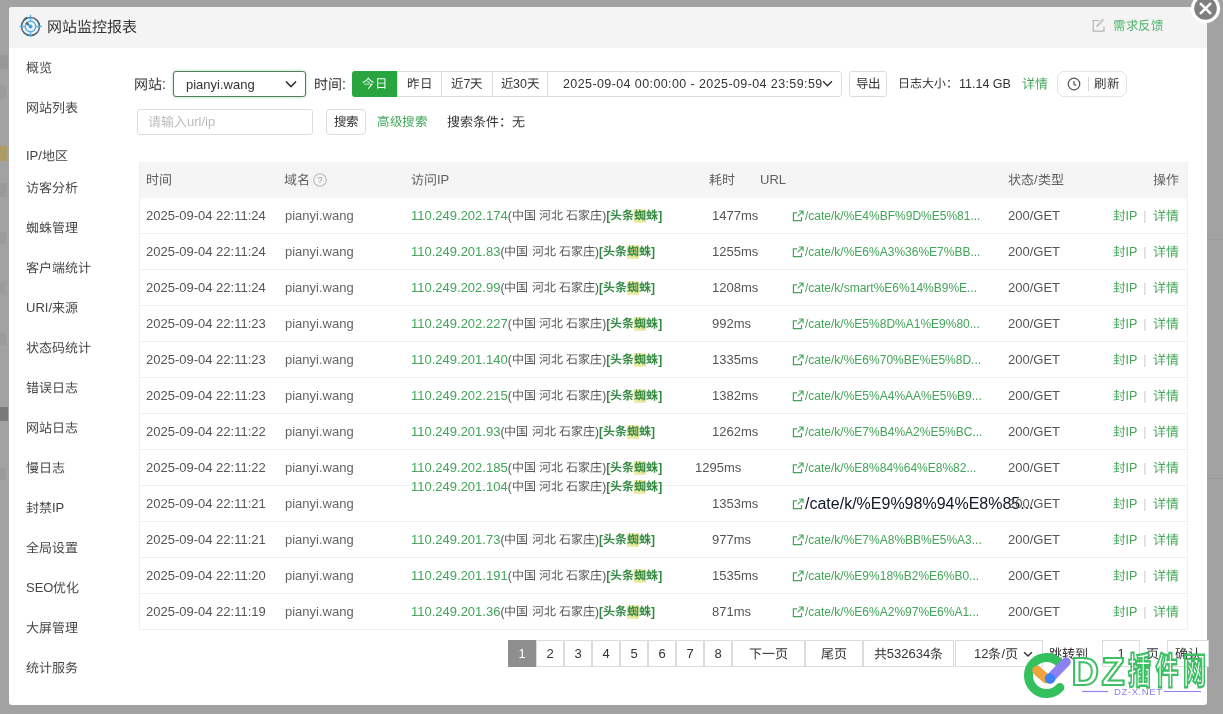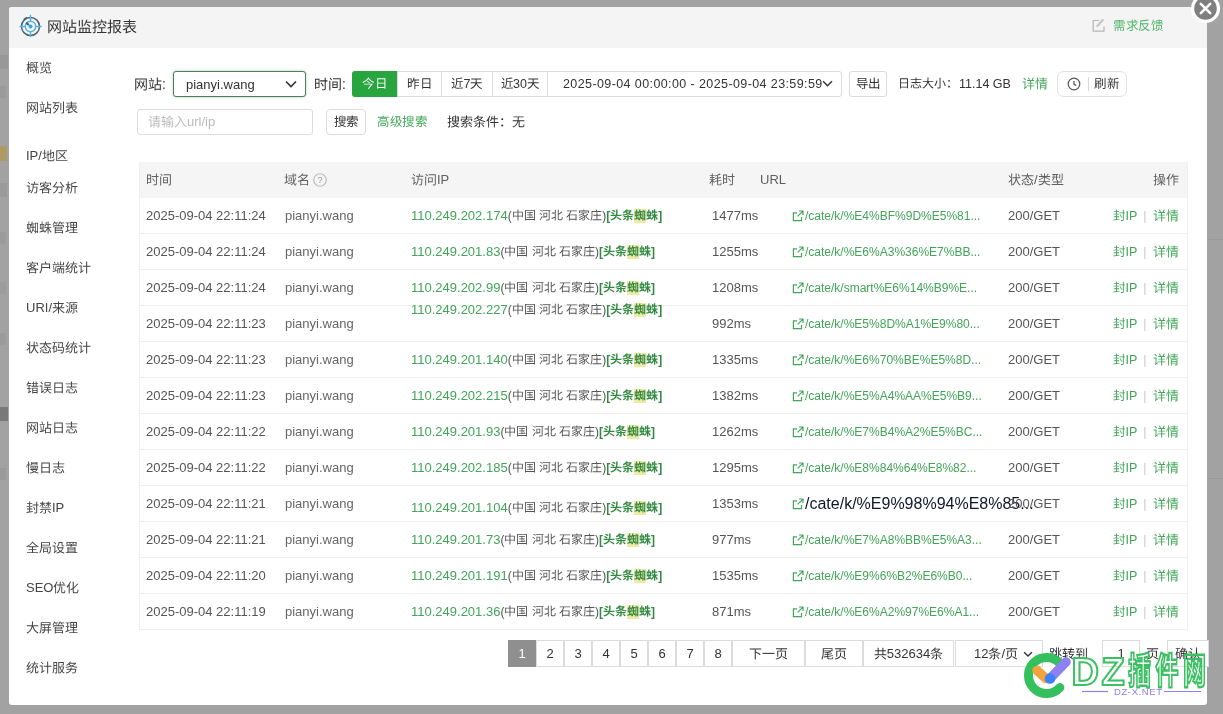--- a/index.html
+++ b/index.html
@@ -583,21 +583,21 @@
 <div class="td" style="left:1113px;top:270px;font-size:12.5px;color:#42a558"><svg class="c" viewBox="0 0 1000 1000">
       <use href="#r5c01"></use>
     </svg>IP<span style="color:#ccc;padding:0 6px">|</span><span style="font-size:13px"><svg class="c" viewBox="0 0 1000 1000">
         <use href="#r8be6"></use>
       </svg><svg class="c" viewBox="0 0 1000 1000">
         <use href="#r60c5"></use>
       </svg></span></div>
 <div class="a" style="left:139px;top:306px;width:1049px;height:36px;border-bottom:1px solid #efefef"></div>
 <div class="td" style="left:146px;top:306px">2025-09-04 22:11:23</div>
 <div class="td" style="left:285px;top:306px;color:#666">pianyi.wang</div>
-<div class="td" style="left:411px;top:292px"><span class="grn">110.249.202.227</span><span style="color:#555;font-size:12px">(<svg class="c" viewBox="0 0 1000 1000">
+<div class="td" style="left:411px;top:306px"><span class="grn">110.249.202.227</span><span style="color:#555;font-size:12px">(<svg class="c" viewBox="0 0 1000 1000">
         <use href="#r4e2d"></use>
       </svg><svg class="c" viewBox="0 0 1000 1000">
         <use href="#r56fd"></use>
       </svg> <svg class="c" viewBox="0 0 1000 1000">
         <use href="#r6cb3"></use>
       </svg><svg class="c" viewBox="0 0 1000 1000">
         <use href="#r5317"></use>
       </svg> <svg class="c" viewBox="0 0 1000 1000">
         <use href="#r77f3"></use>
       </svg><svg class="c" viewBox="0 0 1000 1000">
@@ -766,38 +766,38 @@
         <use href="#r5e84"></use>
       </svg>)</span><span style="color:#338a42;font-weight:bold;font-size:12px">[<svg class="c" viewBox="0 0 1000 1000">
         <use href="#b5934"></use>
       </svg><svg class="c" viewBox="0 0 1000 1000">
         <use href="#b6761"></use>
       </svg><span style="background:#efeaa4"><svg class="c" viewBox="0 0 1000 1000">
           <use href="#b8718"></use>
         </svg></span><svg class="c" viewBox="0 0 1000 1000">
         <use href="#b86db"></use>
       </svg>]</span></div>
-<div class="td" style="left:712px;top:450px">1295ms</div>
+<div class="td" style="left:695px;top:450px">1295ms</div>
 <svg class="a" style="left:792px;top:462px" width="12" height="12" viewBox="0 0 12 12" fill="none" stroke="#42a558" stroke-width="1.2">
     <path d="M9.5 7v3.6H1.4V2.9H5"></path>
     <path d="M7 1h4v4M10.7 1.3L5.6 6.4"></path>
   </svg>
 <div class="td" style="left:805px;top:450px;font-size:12px;color:#42a558">/cate/k/%E8%84%64%E8%82...</div>
 <div class="td" style="left:1008px;top:450px">200/GET</div>
 <div class="td" style="left:1113px;top:450px;font-size:12.5px;color:#42a558"><svg class="c" viewBox="0 0 1000 1000">
       <use href="#r5c01"></use>
     </svg>IP<span style="color:#ccc;padding:0 6px">|</span><span style="font-size:13px"><svg class="c" viewBox="0 0 1000 1000">
         <use href="#r8be6"></use>
       </svg><svg class="c" viewBox="0 0 1000 1000">
         <use href="#r60c5"></use>
       </svg></span></div>
 <div class="a" style="left:139px;top:486px;width:1049px;height:36px;border-bottom:1px solid #efefef"></div>
 <div class="td" style="left:146px;top:486px">2025-09-04 22:11:21</div>
 <div class="td" style="left:285px;top:486px;color:#666">pianyi.wang</div>
-<div class="td" style="left:411px;top:490px"><span class="grn">110.249.201.104</span><span style="color:#555;font-size:12px">(<svg class="c" viewBox="0 0 1000 1000">
+<div class="td" style="left:411px;top:469px"><span class="grn">110.249.201.104</span><span style="color:#555;font-size:12px">(<svg class="c" viewBox="0 0 1000 1000">
         <use href="#r4e2d"></use>
       </svg><svg class="c" viewBox="0 0 1000 1000">
         <use href="#r56fd"></use>
       </svg> <svg class="c" viewBox="0 0 1000 1000">
         <use href="#r6cb3"></use>
       </svg><svg class="c" viewBox="0 0 1000 1000">
         <use href="#r5317"></use>
       </svg> <svg class="c" viewBox="0 0 1000 1000">
         <use href="#r77f3"></use>
       </svg><svg class="c" viewBox="0 0 1000 1000">
@@ -891,21 +891,21 @@
       </svg><span style="background:#efeaa4"><svg class="c" viewBox="0 0 1000 1000">
           <use href="#b8718"></use>
         </svg></span><svg class="c" viewBox="0 0 1000 1000">
         <use href="#b86db"></use>
       </svg>]</span></div>
 <div class="td" style="left:712px;top:558px">1535ms</div>
 <svg class="a" style="left:792px;top:570px" width="12" height="12" viewBox="0 0 12 12" fill="none" stroke="#42a558" stroke-width="1.2">
     <path d="M9.5 7v3.6H1.4V2.9H5"></path>
     <path d="M7 1h4v4M10.7 1.3L5.6 6.4"></path>
   </svg>
-<div class="td" style="left:805px;top:558px;font-size:12px;color:#42a558">/cate/k/%E9%6%B2%E6%B0...</div>
+<div class="td" style="left:805px;top:558px;font-size:12px;color:#42a558">/cate/k/%E9%18%B2%E6%B0...</div>
 <div class="td" style="left:1008px;top:558px">200/GET</div>
 <div class="td" style="left:1113px;top:558px;font-size:12.5px;color:#42a558"><svg class="c" viewBox="0 0 1000 1000">
       <use href="#r5c01"></use>
     </svg>IP<span style="color:#ccc;padding:0 6px">|</span><span style="font-size:13px"><svg class="c" viewBox="0 0 1000 1000">
         <use href="#r8be6"></use>
       </svg><svg class="c" viewBox="0 0 1000 1000">
         <use href="#r60c5"></use>
       </svg></span></div>
 <div class="a" style="left:139px;top:594px;width:1049px;height:36px;border-bottom:1px solid #efefef"></div>
 <div class="td" style="left:146px;top:594px">2025-09-04 22:11:19</div>

